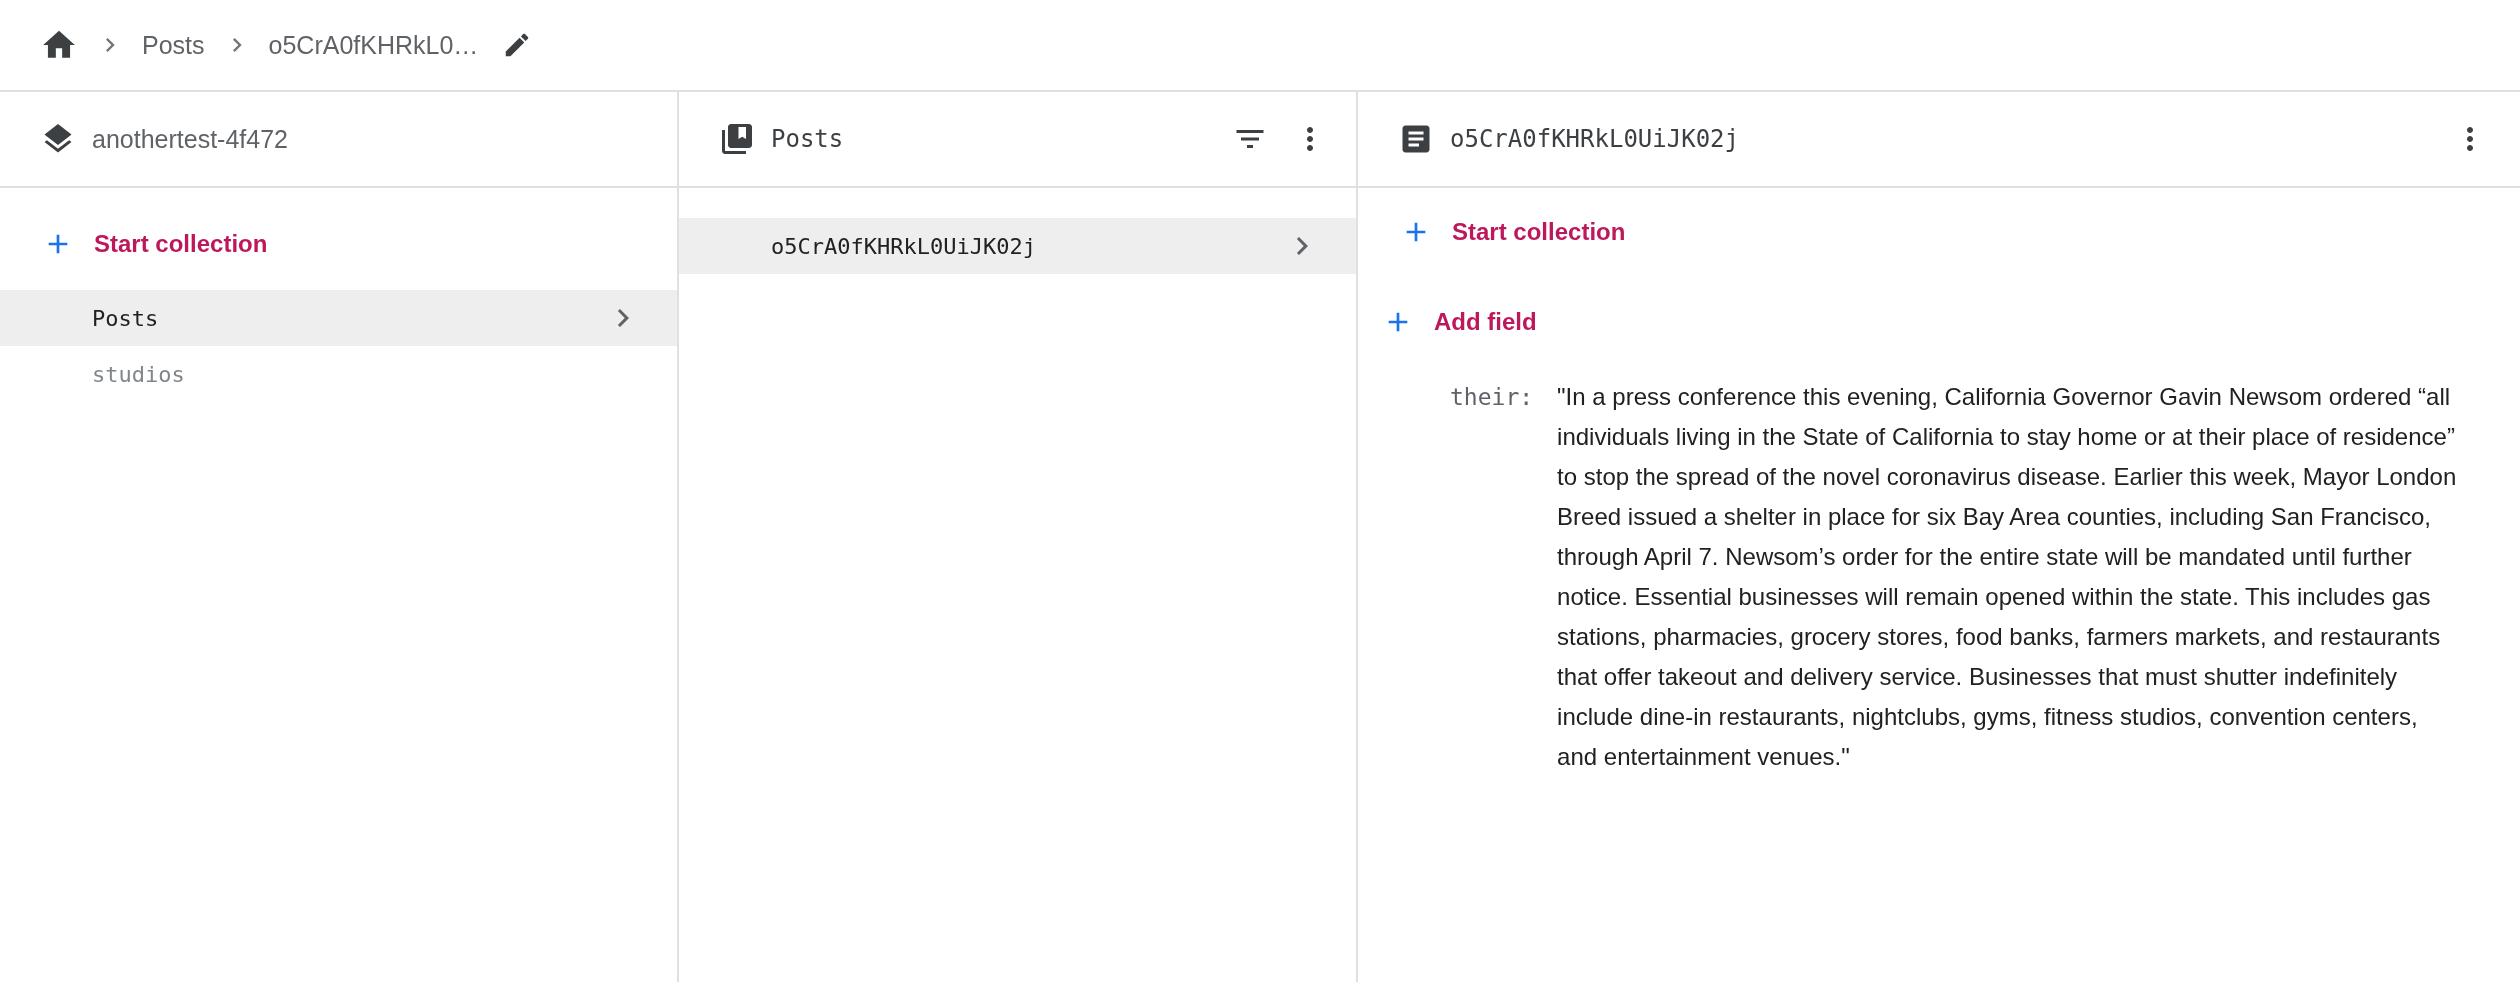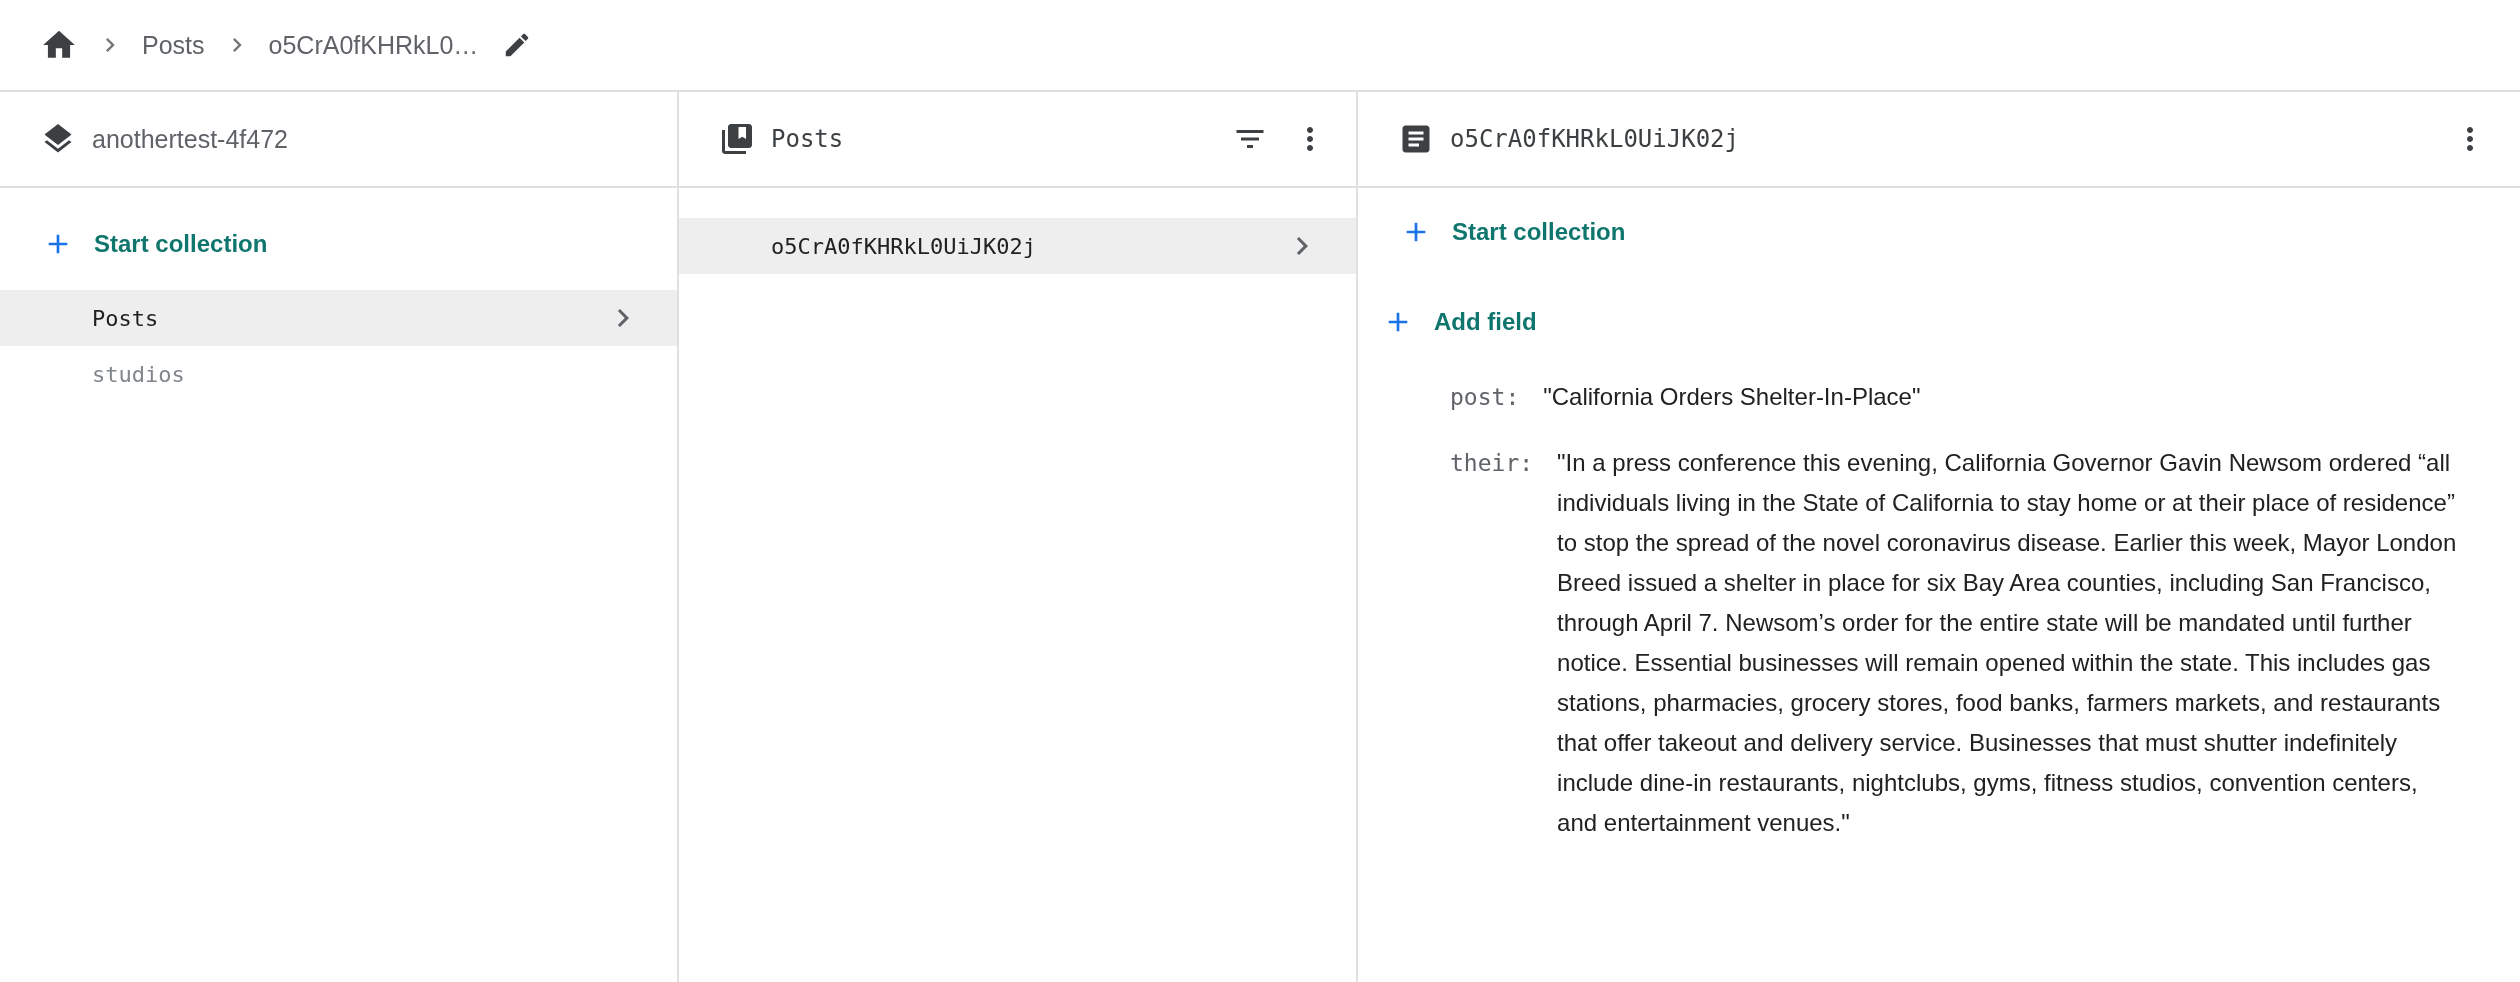--- a/index.html
+++ b/index.html
@@ -51,21 +51,21 @@
   .ph-right { margin-left:auto; display:flex; align-items:center; gap:24px; }
   .tool-ic { color:#3c4043; }
 
   .panel-body { flex:1; padding-top:14px; overflow:hidden; }
 
   
   .action-row {
     height:60px;
     display:flex; align-items:center; gap:20px;
     padding:0 40px 0 42px;
-    color:#0f766e; font-size:24px; font-weight:bold;
+    color:#be185d; font-size:24px; font-weight:bold;
   }
   .action-row + .action-row { margin-top:30px;padding-left:24px; }
   .plus-ic { color:#1a73e8; }
 
   
   .list { margin-top:16px; }
   .row {
     height:56px;
     display:flex; align-items:center;
     padding:0 36px 0 92px;
@@ -226,24 +226,20 @@
         <div class="action-row" data-interactable="true">
           <span class="icon plus-ic" data-interactable="false">
             <svg width="32" height="32" viewBox="0 0 24 24" fill="currentColor">
                 <path d="M19 13h-6v6h-2v-6H5v-2h6V5h2v6h6v2z"></path>
               </svg>
           </span>
           <span data-interactable="false">Add field</span>
         </div>
         <div class="fields" data-interactable="false">
           <div class="field" data-interactable="true">
-            <span class="field-name" data-interactable="false">post:</span>
-            <span class="field-value" data-interactable="false">"California Orders Shelter-In-Place"</span>
-          </div>
-          <div class="field" data-interactable="true">
             <span class="field-name" data-interactable="false">their:</span>
             <span class="field-value" data-interactable="false">"In a press conference this evening, California Governor Gavin Newsom ordered “all individuals living in the State of California to stay home or at their place of residence” to stop the spread of the novel coronavirus disease. Earlier this week, Mayor London Breed issued a shelter in place for six Bay Area counties, including San Francisco, through April 7. Newsom’s order for the entire state will be mandated until further notice. Essential businesses will remain opened within the state. This includes gas stations, pharmacies, grocery stores, food banks, farmers markets, and restaurants that offer takeout and delivery service. Businesses that must shutter indefinitely include dine-in restaurants, nightclubs, gyms, fitness studios, convention centers, and entertainment venues."</span>
           </div>
         </div>
       </div>
     </section>
 
   </div>
 </div>
 

